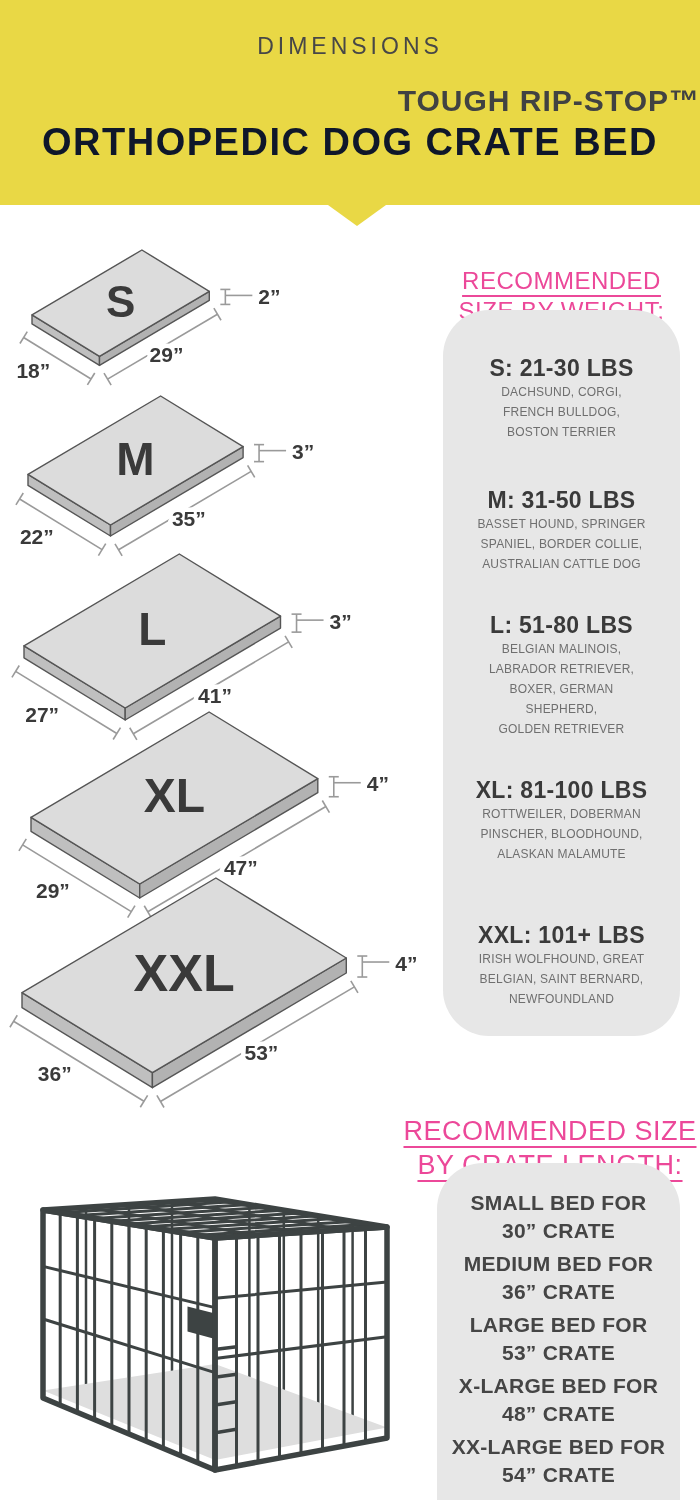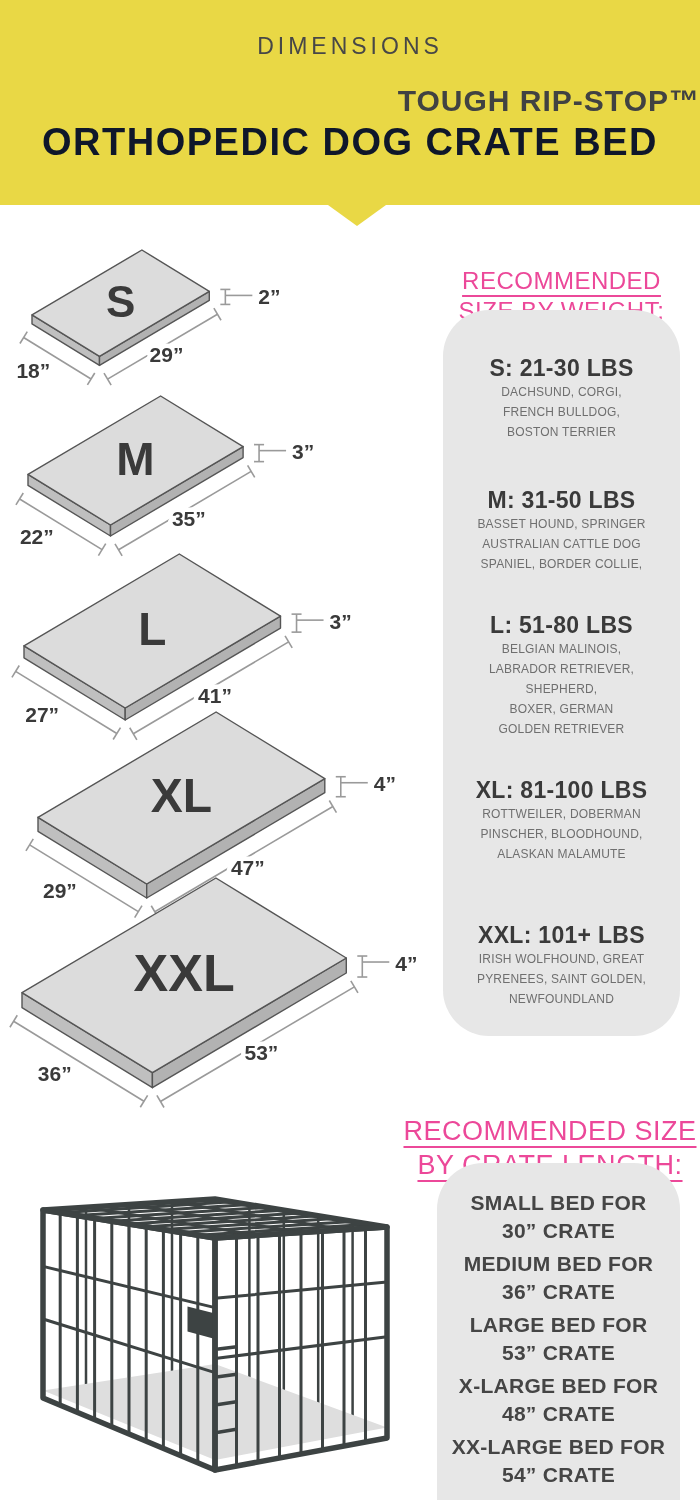--- a/index.html
+++ b/index.html
@@ -108,21 +108,21 @@
     <line x1="7.260999999999999" y1="119.4596" x2="-0.06100000000000039" y2="131.3876" stroke="#9A9A9A" stroke-width="1.6"></line>
     <line x1="108.4786" y1="181.592" x2="101.1566" y2="193.52" stroke="#9A9A9A" stroke-width="1.6"></line>
     <text class="dim" x="30.208799999999997" y="168.4898" text-anchor="middle" dominant-baseline="central">27”</text>
     <line x1="284.54200000000003" y1="68.13240000000002" x2="284.54200000000003" y2="86.13240000000002" stroke="#9A9A9A" stroke-width="1.6"></line>
     <line x1="279.54200000000003" y1="68.13240000000002" x2="289.54200000000003" y2="68.13240000000002" stroke="#9A9A9A" stroke-width="1.6"></line>
     <line x1="279.54200000000003" y1="86.13240000000002" x2="289.54200000000003" y2="86.13240000000002" stroke="#9A9A9A" stroke-width="1.6"></line>
     <line x1="284.54200000000003" y1="74.13240000000002" x2="311.54200000000003" y2="74.13240000000002" stroke="#9A9A9A" stroke-width="1.6"></line>
     <text class="dim" x="317.54200000000003" y="75.13240000000002" font-size="22" text-anchor="start" dominant-baseline="central">3”</text>
   </svg>
       </div>
-      <div class="bed" style="left: 26px; top: 704px;">
+      <div class="bed" style="left: 19px; top: 704px;">
         <svg width="419" height="246" viewBox="0 0 419 246" xmlns="http://www.w3.org/2000/svg">
     <polygon points="12.0,113.3 120.7,180.0 120.7,194.0 12.0,127.3" fill="#BFBFBF" stroke="#555555" stroke-width="1.4" stroke-linejoin="round"></polygon>
     <polygon points="120.7,180.0 298.8,74.7 298.8,88.7 120.7,194.0" fill="#B2B2B2" stroke="#555555" stroke-width="1.4" stroke-linejoin="round"></polygon>
     <polygon points="12.0,113.3 190.1,8.0 298.8,74.7 120.7,180.0" fill="#DCDCDC" stroke="#555555" stroke-width="1.4" stroke-linejoin="round"></polygon>
     <text class="bedlabel" x="155.385" y="91.998" font-size="48" text-anchor="middle" dominant-baseline="central">XL</text>
     <line x1="128.8152" y1="207.79600000000002" x2="306.87" y2="102.5348" stroke="#9A9A9A" stroke-width="1.6"></line>
     <line x1="125.2522" y1="201.76900000000003" x2="132.3782" y2="213.823" stroke="#9A9A9A" stroke-width="1.6"></line>
     <line x1="303.307" y1="96.5078" x2="310.433" y2="108.5618" stroke="#9A9A9A" stroke-width="1.6"></line>
     <text class="dim" x="221.8426" y="163.1654" text-anchor="middle" dominant-baseline="central">47”</text>
     <line x1="3.5999999999999996" y1="140.8612" x2="112.3152" y2="207.596" stroke="#9A9A9A" stroke-width="1.6"></line>
@@ -166,41 +166,41 @@
   <div class="panel" id="weight-panel">
       <div class="w-entry">
         <div class="w-size">S: 21-30 LBS</div>
         <div class="w-breed">DACHSUND, CORGI,</div>
         <div class="w-breed">FRENCH BULLDOG,</div>
         <div class="w-breed">BOSTON TERRIER</div>
       </div>
       <div class="w-entry">
         <div class="w-size">M: 31-50 LBS</div>
         <div class="w-breed">BASSET HOUND, SPRINGER</div>
+        <div class="w-breed">SPANIEL, BORDER COLLIE,</div>
         <div class="w-breed">AUSTRALIAN CATTLE DOG</div>
-        <div class="w-breed">SPANIEL, BORDER COLLIE,</div>
       </div>
       <div class="w-entry">
         <div class="w-size">L: 51-80 LBS</div>
         <div class="w-breed">BELGIAN MALINOIS,</div>
         <div class="w-breed">LABRADOR RETRIEVER,</div>
+        <div class="w-breed">BOXER, GERMAN</div>
         <div class="w-breed">SHEPHERD,</div>
-        <div class="w-breed">BOXER, GERMAN</div>
         <div class="w-breed">GOLDEN RETRIEVER</div>
       </div>
       <div class="w-entry">
         <div class="w-size">XL: 81-100 LBS</div>
         <div class="w-breed">ROTTWEILER, DOBERMAN</div>
         <div class="w-breed">PINSCHER, BLOODHOUND,</div>
         <div class="w-breed">ALASKAN MALAMUTE</div>
       </div>
       <div class="w-entry">
         <div class="w-size">XXL: 101+ LBS</div>
         <div class="w-breed">IRISH WOLFHOUND, GREAT</div>
-        <div class="w-breed">PYRENEES, SAINT GOLDEN,</div>
+        <div class="w-breed">BELGIAN, SAINT BERNARD,</div>
         <div class="w-breed">NEWFOUNDLAND</div>
       </div>
     </div>
 
   <h2 class="sec-title" id="crate-title">
     <span>RECOMMENDED SIZE</span><br>
     <span>BY CRATE LENGTH:</span>
   </h2>
   <div class="panel" id="crate-panel">
       <div class="c-entry">

